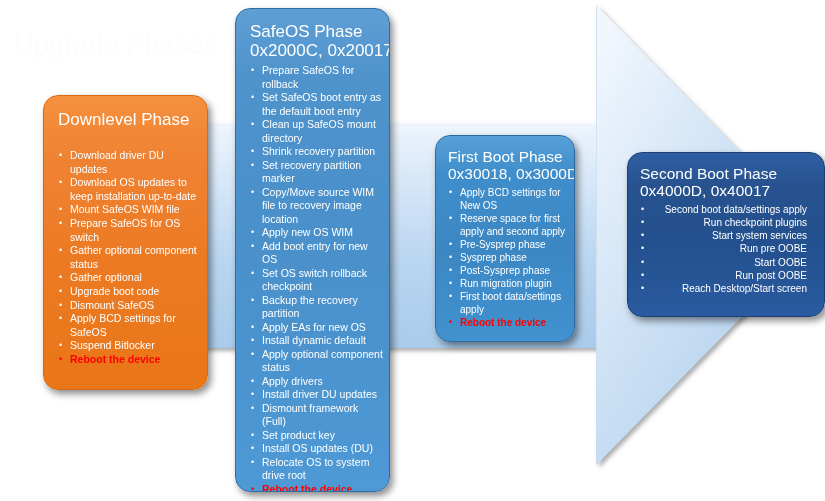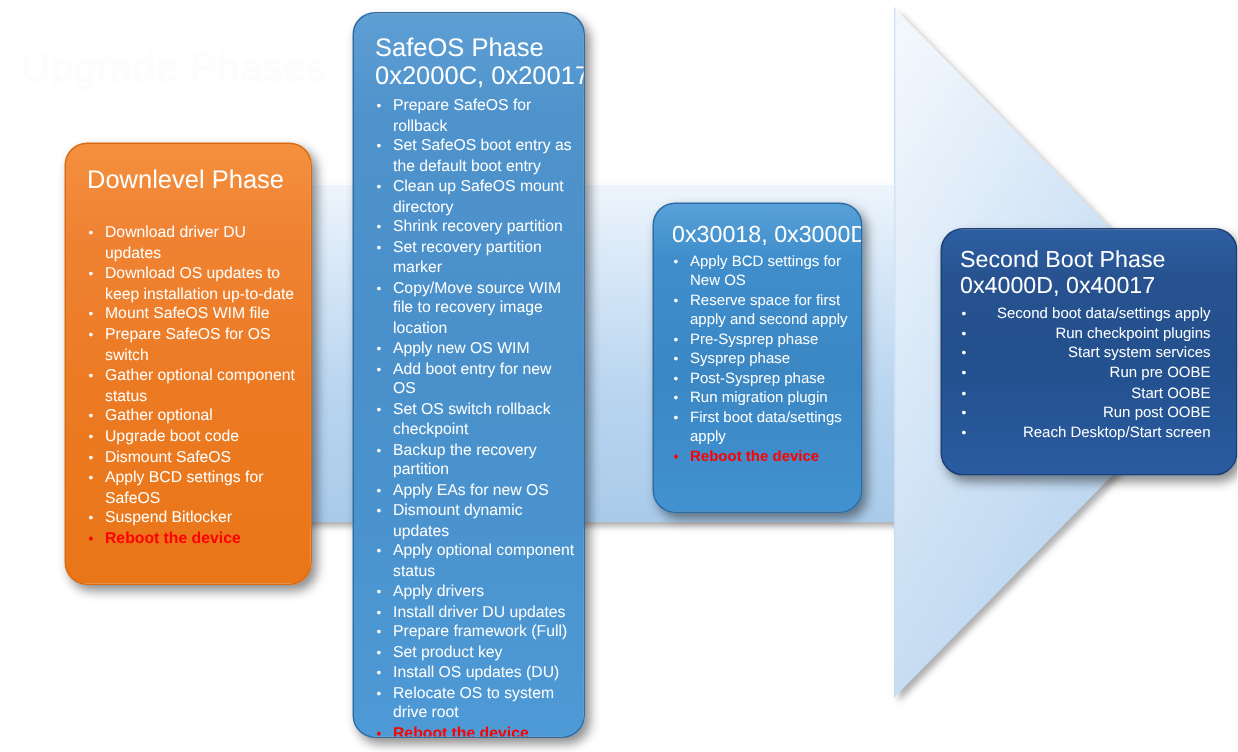--- a/index.html
+++ b/index.html
@@ -177,35 +177,36 @@
         <li>Set SafeOS boot entry as the default boot entry</li>
         <li>Clean up SafeOS mount directory</li>
         <li>Shrink recovery partition</li>
         <li>Set recovery partition marker</li>
         <li>Copy/Move source WIM file to recovery image location</li>
         <li>Apply new OS WIM</li>
         <li>Add boot entry for new OS</li>
         <li>Set OS switch rollback checkpoint</li>
         <li>Backup the recovery partition</li>
         <li>Apply EAs for new OS</li>
-        <li>Dismount dynamic updates</li>
+        <li>Install dynamic default</li>
         <li>Apply optional component status</li>
         <li>Apply drivers</li>
         <li>Install driver DU updates</li>
-        <li>Prepare framework (Full)</li>
+        <li>Dismount framework (Full)</li>
         <li>Set product key</li>
         <li>Install OS updates (DU)</li>
         <li>Relocate OS to system drive root</li>
         <li class="reboot">Reboot the device</li>
       </ul>
     </div>
   </div>
 
   <div class="phase" id="phase-firstboot">
     <div class="inner">
+      <div class="title">First Boot Phase</div>
       <div class="code">0x30018, 0x3000D</div>
       <ul>
         <li>Apply BCD settings for New OS</li>
         <li>Reserve space for first apply and second apply</li>
         <li>Pre-Sysprep phase</li>
         <li>Sysprep phase</li>
         <li>Post-Sysprep phase</li>
         <li>Run migration plugin</li>
         <li>First boot data/settings apply</li>
         <li class="reboot">Reboot the device</li>

